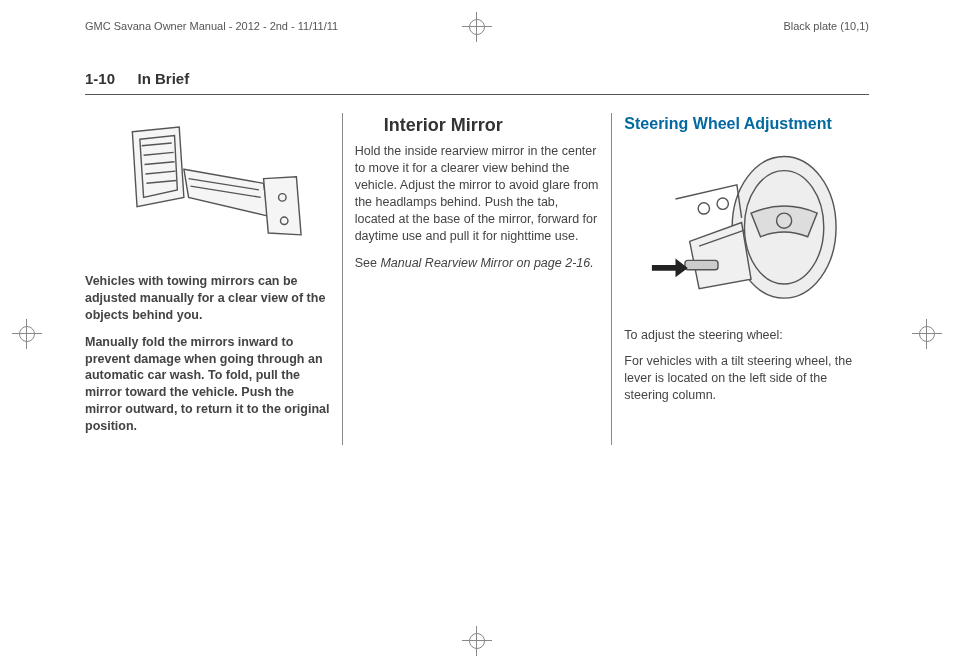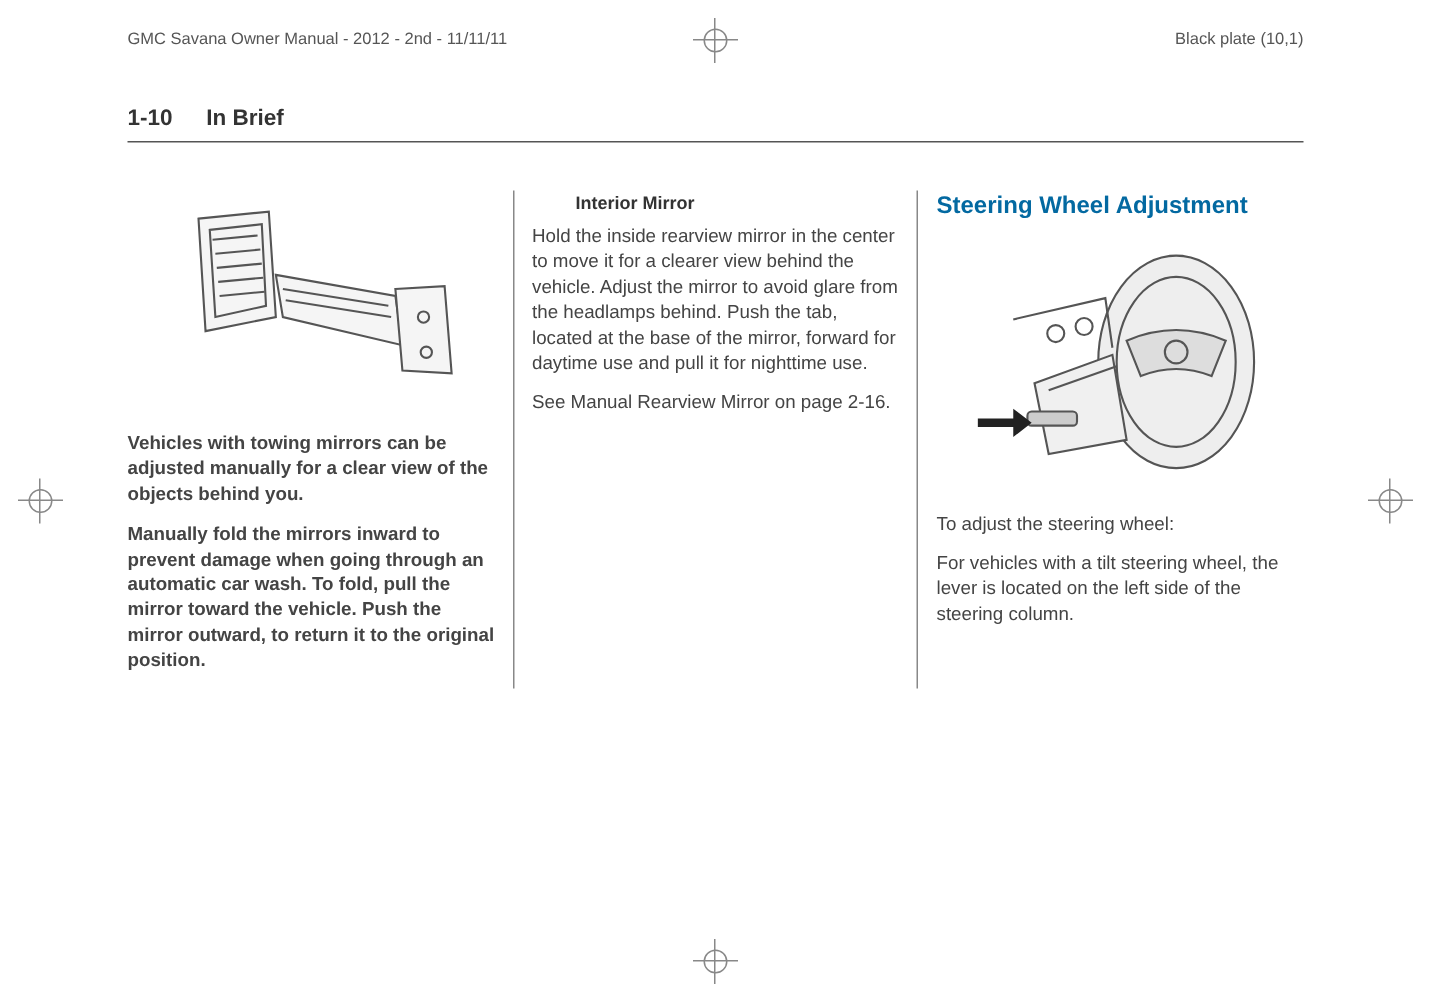--- a/index.html
+++ b/index.html
@@ -53,21 +53,21 @@
   .content {
     position: absolute;
     top: 70px;
     left: 85px;
     right: 85px;
     bottom: 45px;
   }
   .page-header {
     border-bottom: 1px solid #555;
     padding-bottom: 6px;
-    margin-bottom: 32px;
+    margin-bottom: 18px;
   }
   .page-header span {
     font-weight: bold;
     font-size: 15px;
     color: #333;
   }
   .columns {
     display: flex;
     gap: 0;
   }
@@ -87,36 +87,36 @@
   .figure {
     width: 100%;
     height: 150px;
     display: flex;
     align-items: center;
     justify-content: center;
     margin-bottom: 10px;
   }
   .figure svg { width: 100%; height: 100%; }
   h3 {
-    font-size: 12px;
+    font-size: 18px;
     font-weight: bold;
     margin: 0 0 6px 0;
     color: #333;
     padding-left: 29px;
   }
   h2 {
     font-size: 16px;
     font-weight: bold;
     margin: 0 0 12px 0;
     color: #0369a1;
   }
   p { margin: 0 0 10px 0; }
   ol { margin: 0 0 10px 0; padding-left: 22px; }
   ol li { margin-bottom: 8px; }
-  .italic { }
+  .italic { font-style: italic; }
 </style>
 </head>
 <body>
 
 <div class="crop-mark crop-top">
     <div class="crop-circle"></div>
   </div>
 <div class="crop-mark crop-bottom">
     <div class="crop-circle"></div>
   </div>

